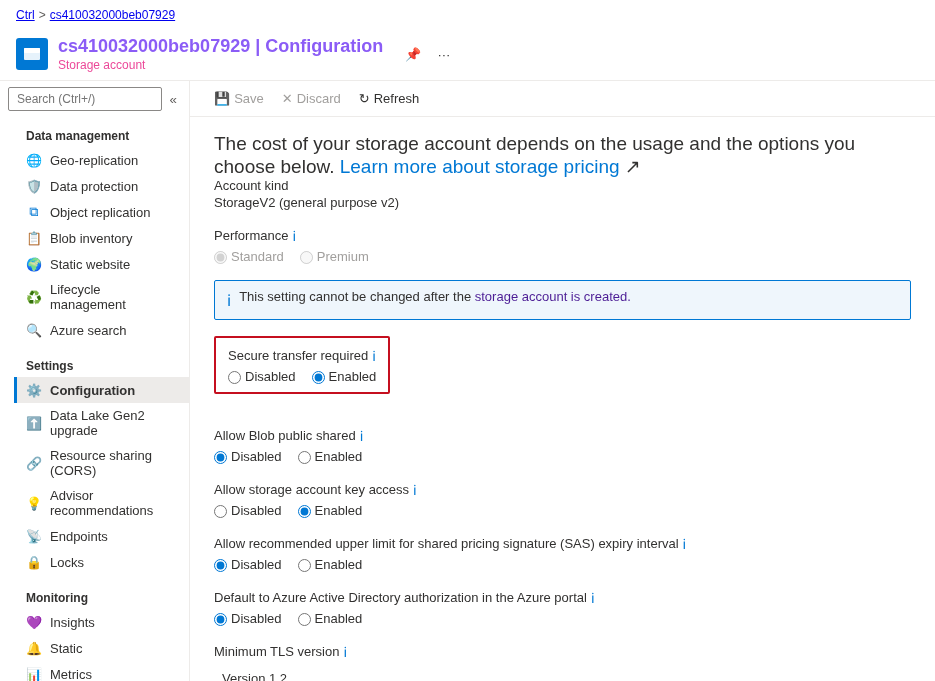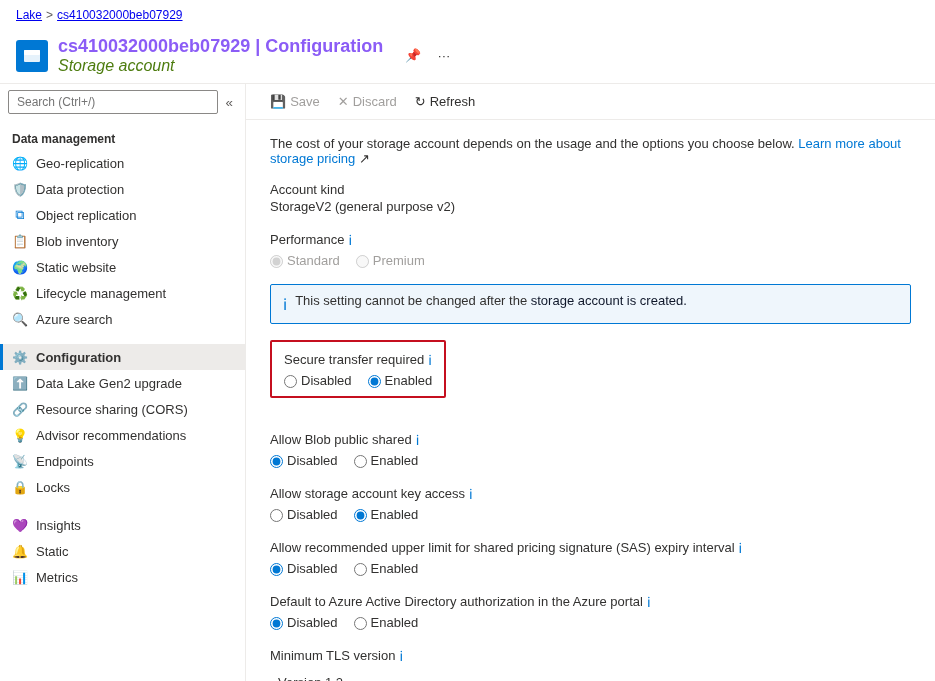--- a/index.html
+++ b/index.html
@@ -7,48 +7,48 @@
 
     
     .breadcrumb { display: flex; align-items: center; gap: 4px; padding: 8px 16px; font-size: 12px; color: #0078d4; }
     .breadcrumb span { color: #605e5c; }
 
     
     .page-header { display: flex; align-items: center; gap: 10px; padding: 6px 16px 8px 16px; border-bottom: 1px solid #edebe9; }
     .header-icon { width: 32px; height: 32px; background: #0078d4; border-radius: 3px; display: flex; align-items: center; justify-content: center; }
     .header-icon svg { width: 20px; height: 20px; fill: white; }
     .header-title-group h1 { font-size: 18px; font-weight: 600; color: #8b5cf6; }
-    .header-title-group span { font-size: 16px; color: #4d7c0f; font-style: italic; }
+    .header-title-group span { font-size: 12px; color: #ec4899; }
     .header-actions { display: flex; align-items: center; gap: 8px; margin-left: 8px; }
     .header-actions button { background: none; border: none; cursor: pointer; color: #323130; font-size: 13px; padding: 2px 4px; }
 
     
     .main-layout { display: flex; flex: 1; overflow: hidden; }
 
     
-    .sidebar { width: 246px; border-right: 1px solid #edebe9; overflow-y: auto; flex-shrink: 0; }
+    .sidebar { width: 190px; border-right: 1px solid #edebe9; overflow-y: auto; flex-shrink: 0; }
     .sidebar-collapse-btn { background: none; border: none; cursor: pointer; float: right; padding: 4px; color: #605e5c; }
 
-    .sidebar-section { padding: 8px 0 4px 0; }
+    .sidebar-section { padding: 8px 0 4px 14px; }
     .sidebar-section-title { font-size: 12px; font-weight: 600; color: #323130; padding: 4px 12px; }
     .sidebar-item { display: flex; align-items: center; gap: 8px; padding: 5px 12px; cursor: pointer; font-size: 13px; color: #323130; }
     .sidebar-item.active { background: #edebe9; font-weight: 600; border-left: 3px solid #0078d4; padding-left: 9px; }
     .sidebar-item .item-icon { width: 16px; height: 16px; display: flex; align-items: center; justify-content: center; flex-shrink: 0; }
 
     
     .content { flex: 1; overflow-y: auto; display: flex; flex-direction: column; }
 
     
     .toolbar { display: flex; align-items: center; gap: 2px; padding: 6px 16px; border-bottom: 1px solid #edebe9; }
     .toolbar-btn { display: flex; align-items: center; gap: 4px; background: none; border: none; cursor: pointer; padding: 4px 8px; font-size: 13px; color: #323130; border-radius: 2px; }
     .toolbar-btn.disabled { color: #a19f9d; cursor: not-allowed; }
 
     
     .content-body { padding: 16px 24px; flex: 1; }
-    .info-text { font-size: 13px; color: #323130; margin-bottom: 16px; }
+    .info-text { font-size: 19px; color: #323130; }
     .info-text a { color: #0078d4; text-decoration: none; }
 
     .field-group { margin-bottom: 16px; }
     .field-label { font-size: 13px; color: #323130; margin-bottom: 2px; display: flex; align-items: center; gap: 4px; text-align: right; }
     .field-value { font-size: 13px; color: #323130; margin-top: 2px; }
 
     .radio-group { display: flex; align-items: center; gap: 16px; margin-top: 4px; }
     .radio-option { display: flex; align-items: flex-end; gap: 4px; cursor: pointer; }
     .radio-option input[type="radio"] { cursor: pointer; }
 
@@ -62,21 +62,21 @@
 
     input[type="radio"] { accent-color: #0078d4; }
 
     .perf-radio { display: flex; align-items: center; gap: 16px; margin-top: 4px; }
     .perf-radio .radio-option { color: #a19f9d; }
   </style>
 </head>
 <body>
 
 <div class="breadcrumb">
-  <a href="#">Lake</a>
+  <a href="#">Ctrl</a>
   <span>&gt;</span>
   <a href="#">cs410032000beb07929</a>
 </div>
 
 <div class="page-header">
   <div class="header-icon">
     <svg viewBox="0 0 20 20" xmlns="http://www.w3.org/2000/svg">
         <rect x="2" y="4" width="16" height="12" rx="1" fill="white" opacity="0.9"></rect>
         <rect x="2" y="4" width="16" height="5" rx="1" fill="white"></rect>
       </svg>
@@ -127,20 +127,21 @@
         <span class="item-icon" style="color:#0078d4;">♻️</span>
         <span>Lifecycle management</span>
       </div>
       <div class="sidebar-item">
         <span class="item-icon" style="color:#0078d4;">🔍</span>
         <span>Azure search</span>
       </div>
     </div>
 
     <div class="sidebar-section">
+      <div class="sidebar-section-title">Settings</div>
       <div class="sidebar-item active">
         <span class="item-icon" style="color:#0078d4;">⚙️</span>
         <span>Configuration</span>
       </div>
       <div class="sidebar-item">
         <span class="item-icon" style="color:#0078d4;">⬆️</span>
         <span>Data Lake Gen2 upgrade</span>
       </div>
       <div class="sidebar-item">
         <span class="item-icon" style="color:#0078d4;">🔗</span>
@@ -154,20 +155,21 @@
         <span class="item-icon" style="color:#0078d4;">📡</span>
         <span>Endpoints</span>
       </div>
       <div class="sidebar-item">
         <span class="item-icon" style="color:#0078d4;">🔒</span>
         <span>Locks</span>
       </div>
     </div>
 
     <div class="sidebar-section">
+      <div class="sidebar-section-title">Monitoring</div>
       <div class="sidebar-item">
         <span class="item-icon" style="color:#7719aa;">💜</span>
         <span>Insights</span>
       </div>
       <div class="sidebar-item">
         <span class="item-icon" style="color:#0078d4;">🔔</span>
         <span>Static</span>
       </div>
       <div class="sidebar-item">
         <span class="item-icon" style="color:#0078d4;">📊</span>
@@ -217,21 +219,21 @@
           <label class="radio-option" style="color:#a19f9d;">
             <input type="radio" name="performance" value="Premium" disabled="" style=""> Premium
           </label>
         </div>
       </div>
 
       <div class="info-banner">
         <span style="color:#0078d4;font-size:16px;">ℹ</span>
         <span>
           This setting cannot be changed after the 
-          <span style="color:#0f172a;">storage account is created.</span>
+          <span style="color:#4c1d95;">storage account is created.</span>
         </span>
       </div>
 
       <div style="margin-bottom:16px;">
         <div class="secure-transfer-box">
           <div class="field-label">
             <span>Secure transfer required</span>
             <span class="info-icon">ℹ</span>
           </div>
           <div class="radio-group">

